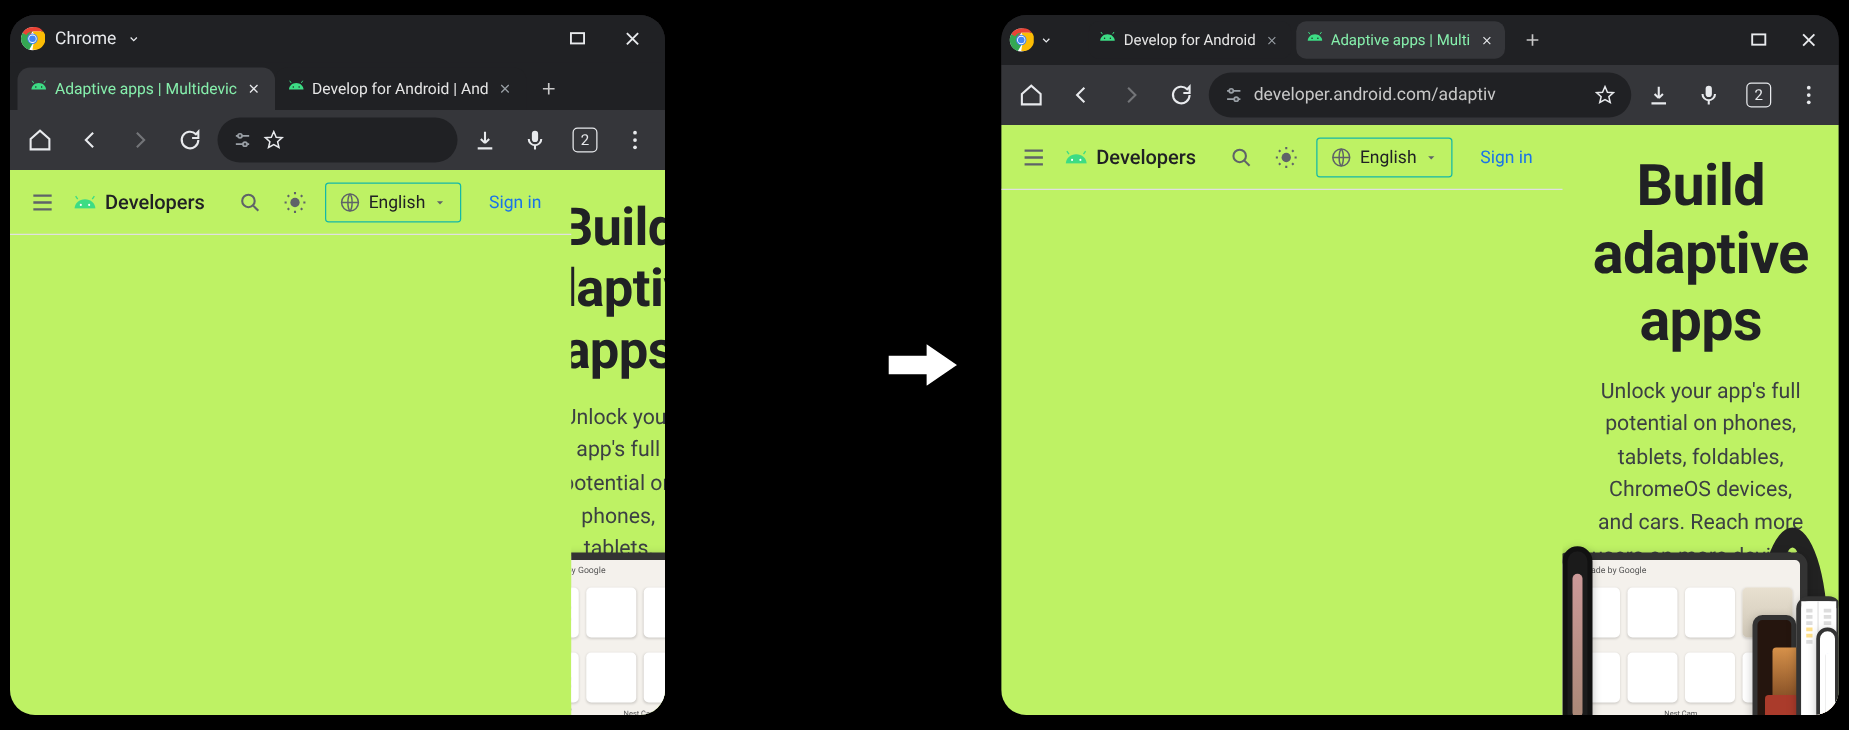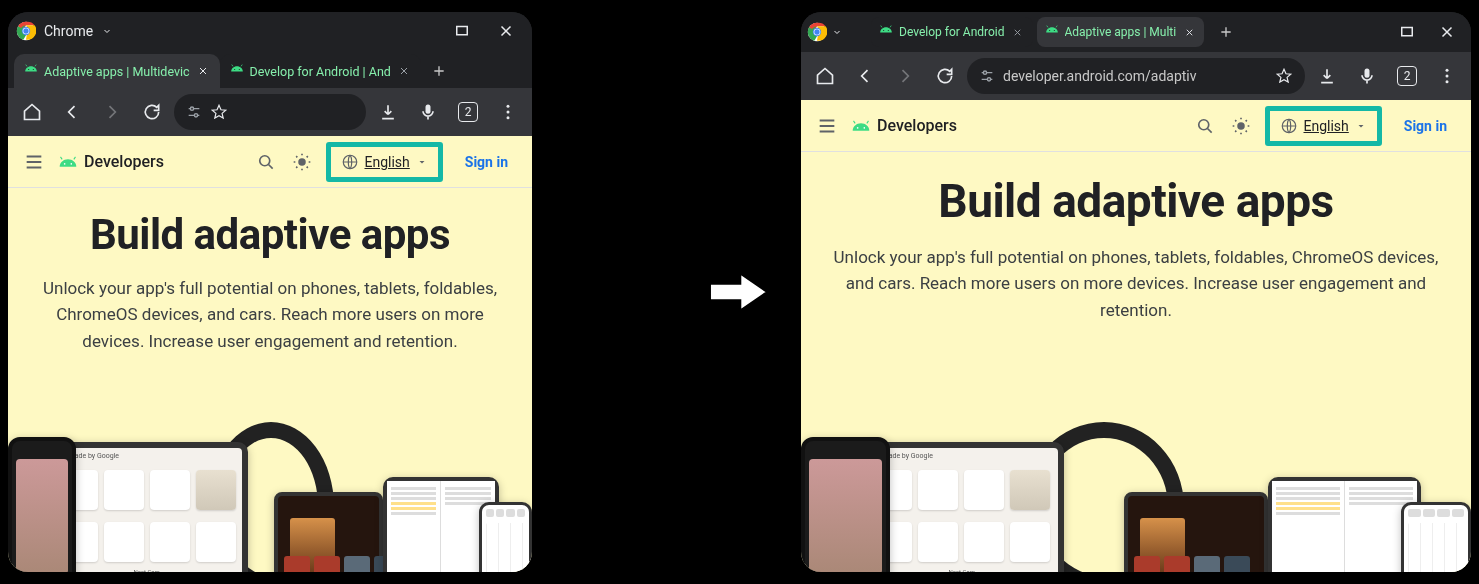--- a/index.html
+++ b/index.html
@@ -61,21 +61,21 @@
     padding: 0 6px;
     gap: 0;
   }
   .tab {
     height: 34px;
     display: flex;
     align-items: center;
     gap: 6px;
     padding: 0 10px;
     font-size: 12.5px;
-    color: #86efac;
+    color: #e5e5e5;
     background: #202124;
     border-radius: 10px 10px 0 0;
     cursor: pointer;
     min-width: 0;
   }
   .tab.active {
     background: #35363a;
     color: #86efac;
   }
   .tab .favicon {
@@ -154,24 +154,24 @@
     width: 20px; height: 20px;
     border: 1.5px solid #e8eaed;
     border-radius: 4px;
     display: inline-flex; align-items: center; justify-content: center;
     font-size: 12px;
   }
 
   
   .page {
     flex: 1;
-    background: #fef9c3;
+    background: #bef264;
     color: #202124;
     display: flex;
-    flex-direction: column;
+    flex-direction: row;
     overflow: hidden;
   }
   .page-header {
     height: 52px;
     border-bottom: 1px solid #e0e0e0;
     display: flex;
     align-items: center;
     padding: 0 14px;
     gap: 12px;
   }
@@ -184,30 +184,29 @@
     display: flex; align-items: center; gap: 6px;
     font-size: 16px; font-weight: 500; color: #202124;
   }
   .android-head {
     width: 20px; height: 12px;
   }
   .ph-spacer { flex: 1; }
   .lang-pill {
     display: flex; align-items: center; gap: 6px;
     padding: 6px 10px;
-    border: 5px solid #14b8a6;
+    border: 1px solid #14b8a6;
     border-radius: 3px;
     font-size: 14px;
     cursor: pointer;
-    text-decoration: underline;
   }
   .signin {
     color: #1a73e8;
     font-size: 14px;
-    font-weight: 700;
+    font-weight: 400;
     cursor: pointer;
     padding: 6px 10px;
   }
   .hero {
     flex: 1;
     display: flex;
     flex-direction: column;
     align-items: center;
     text-align: center;
     padding: 22px 22px 0 22px;

